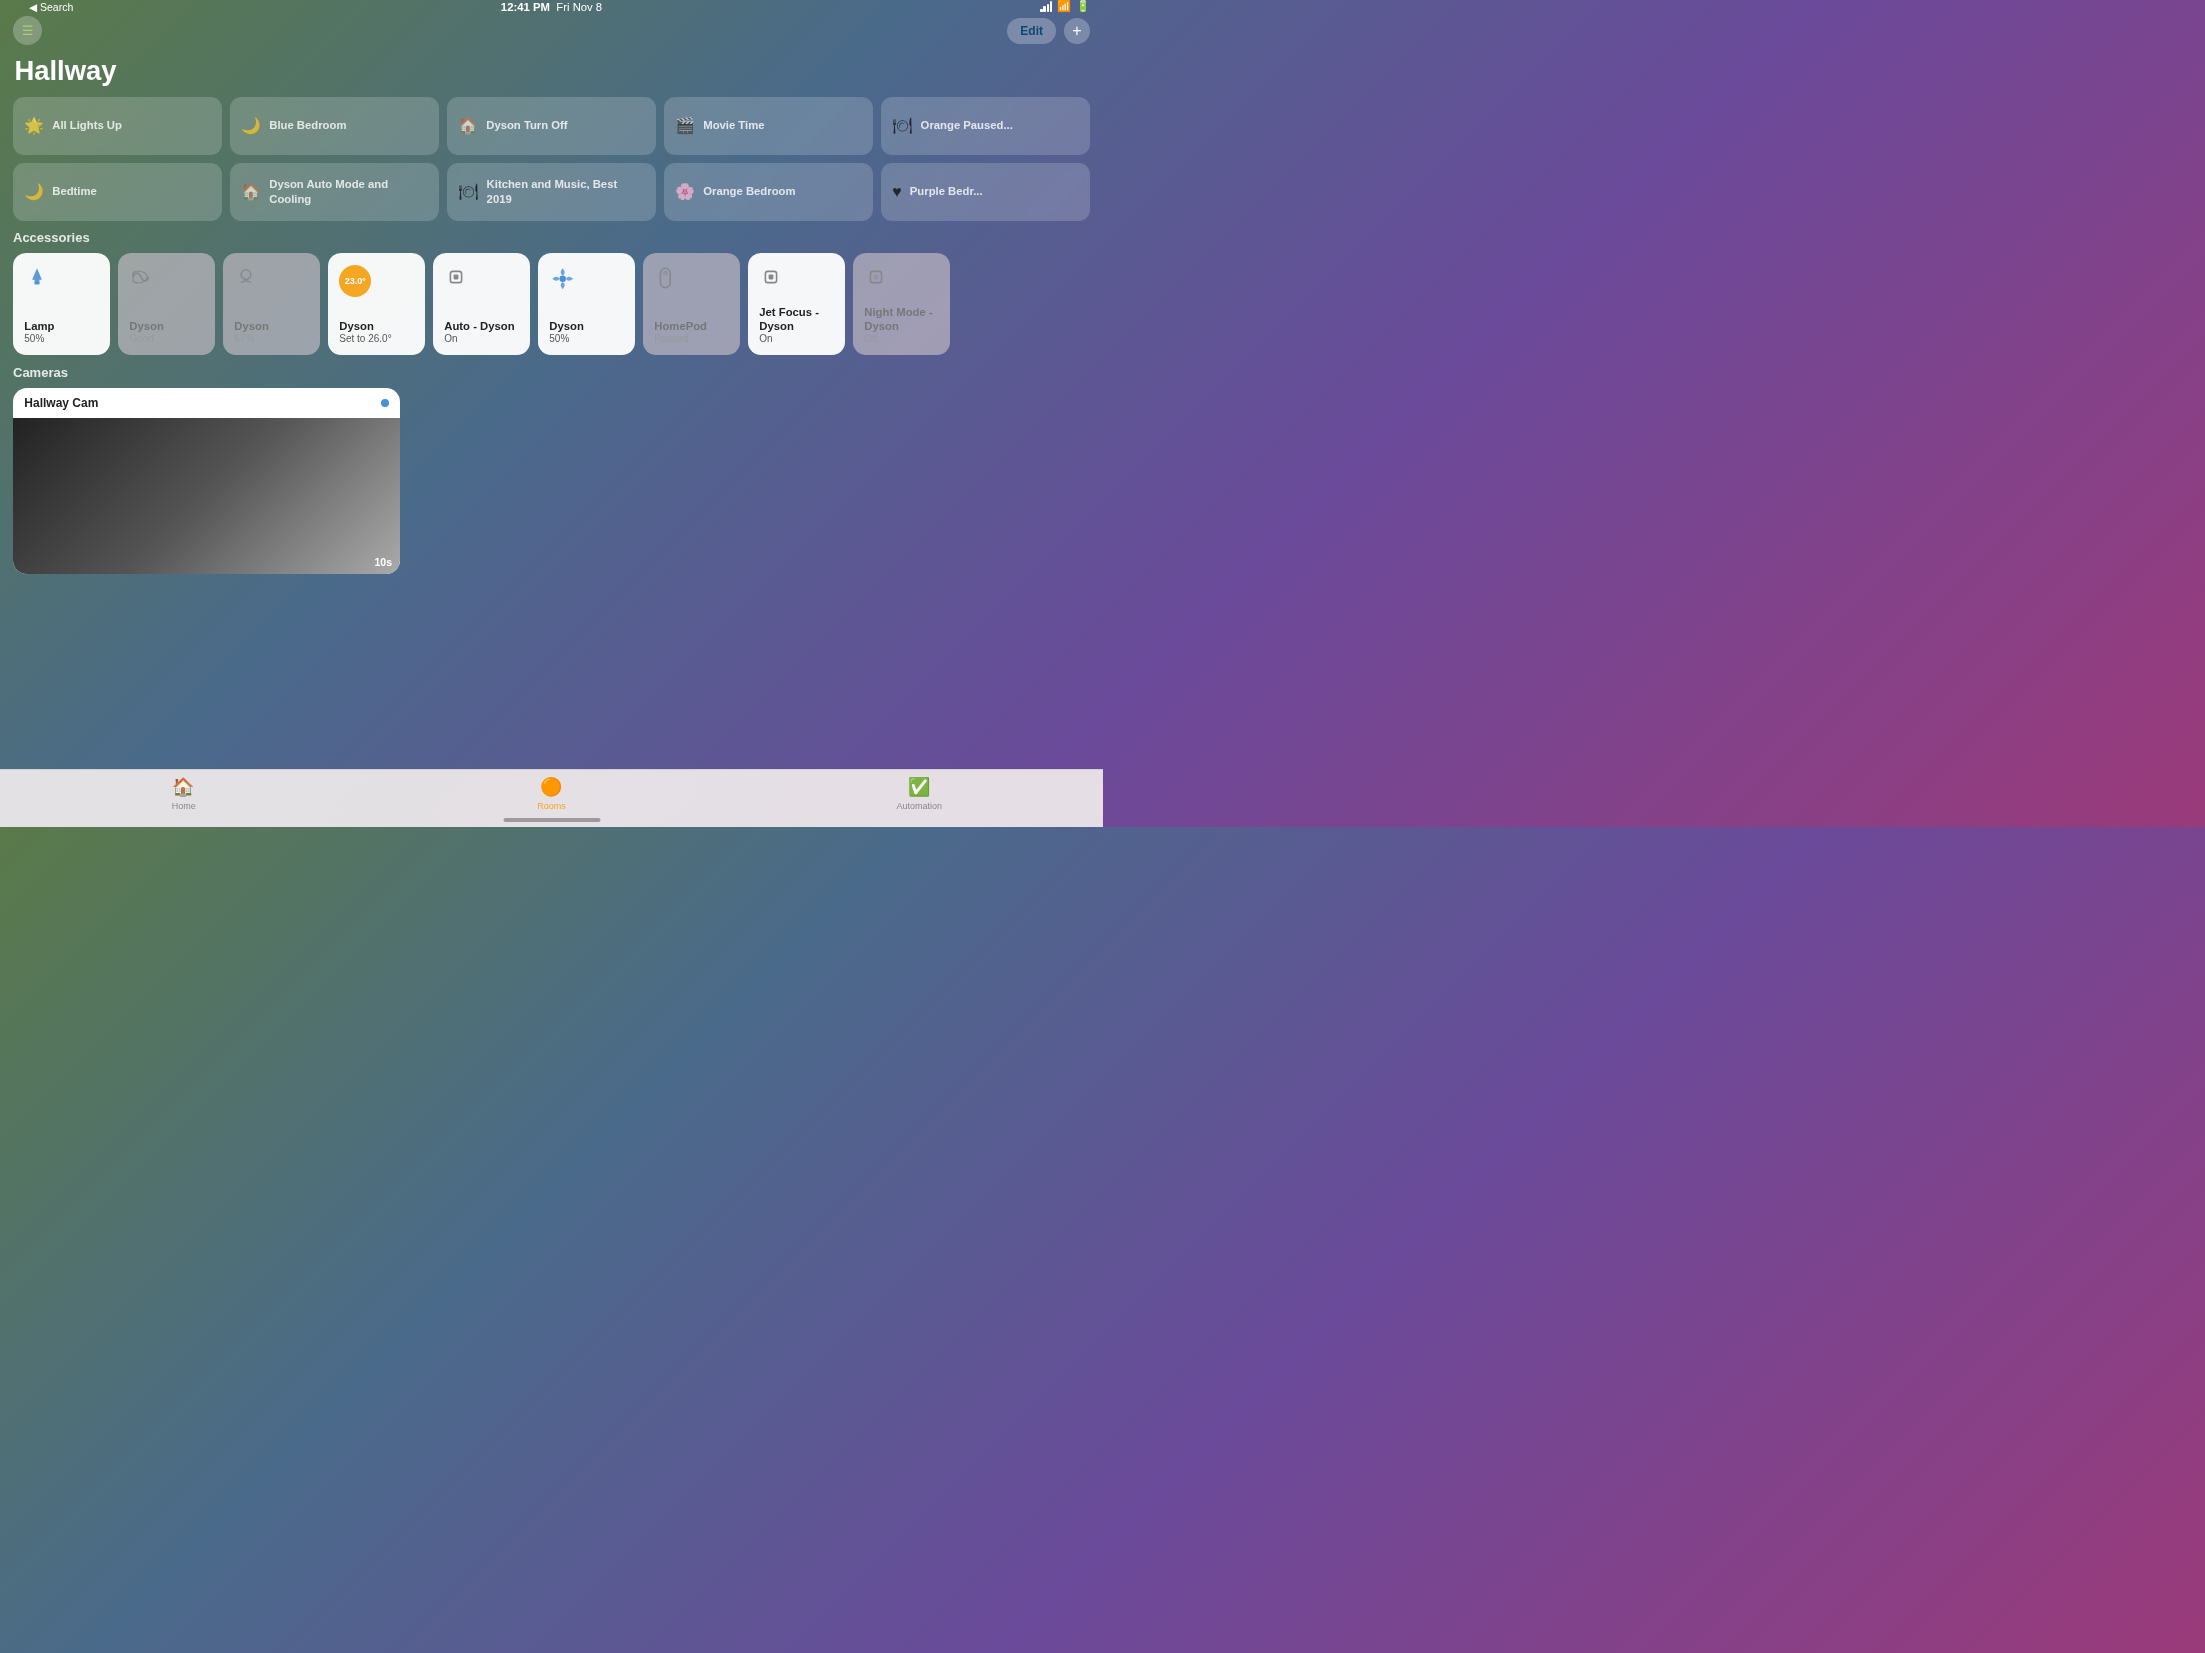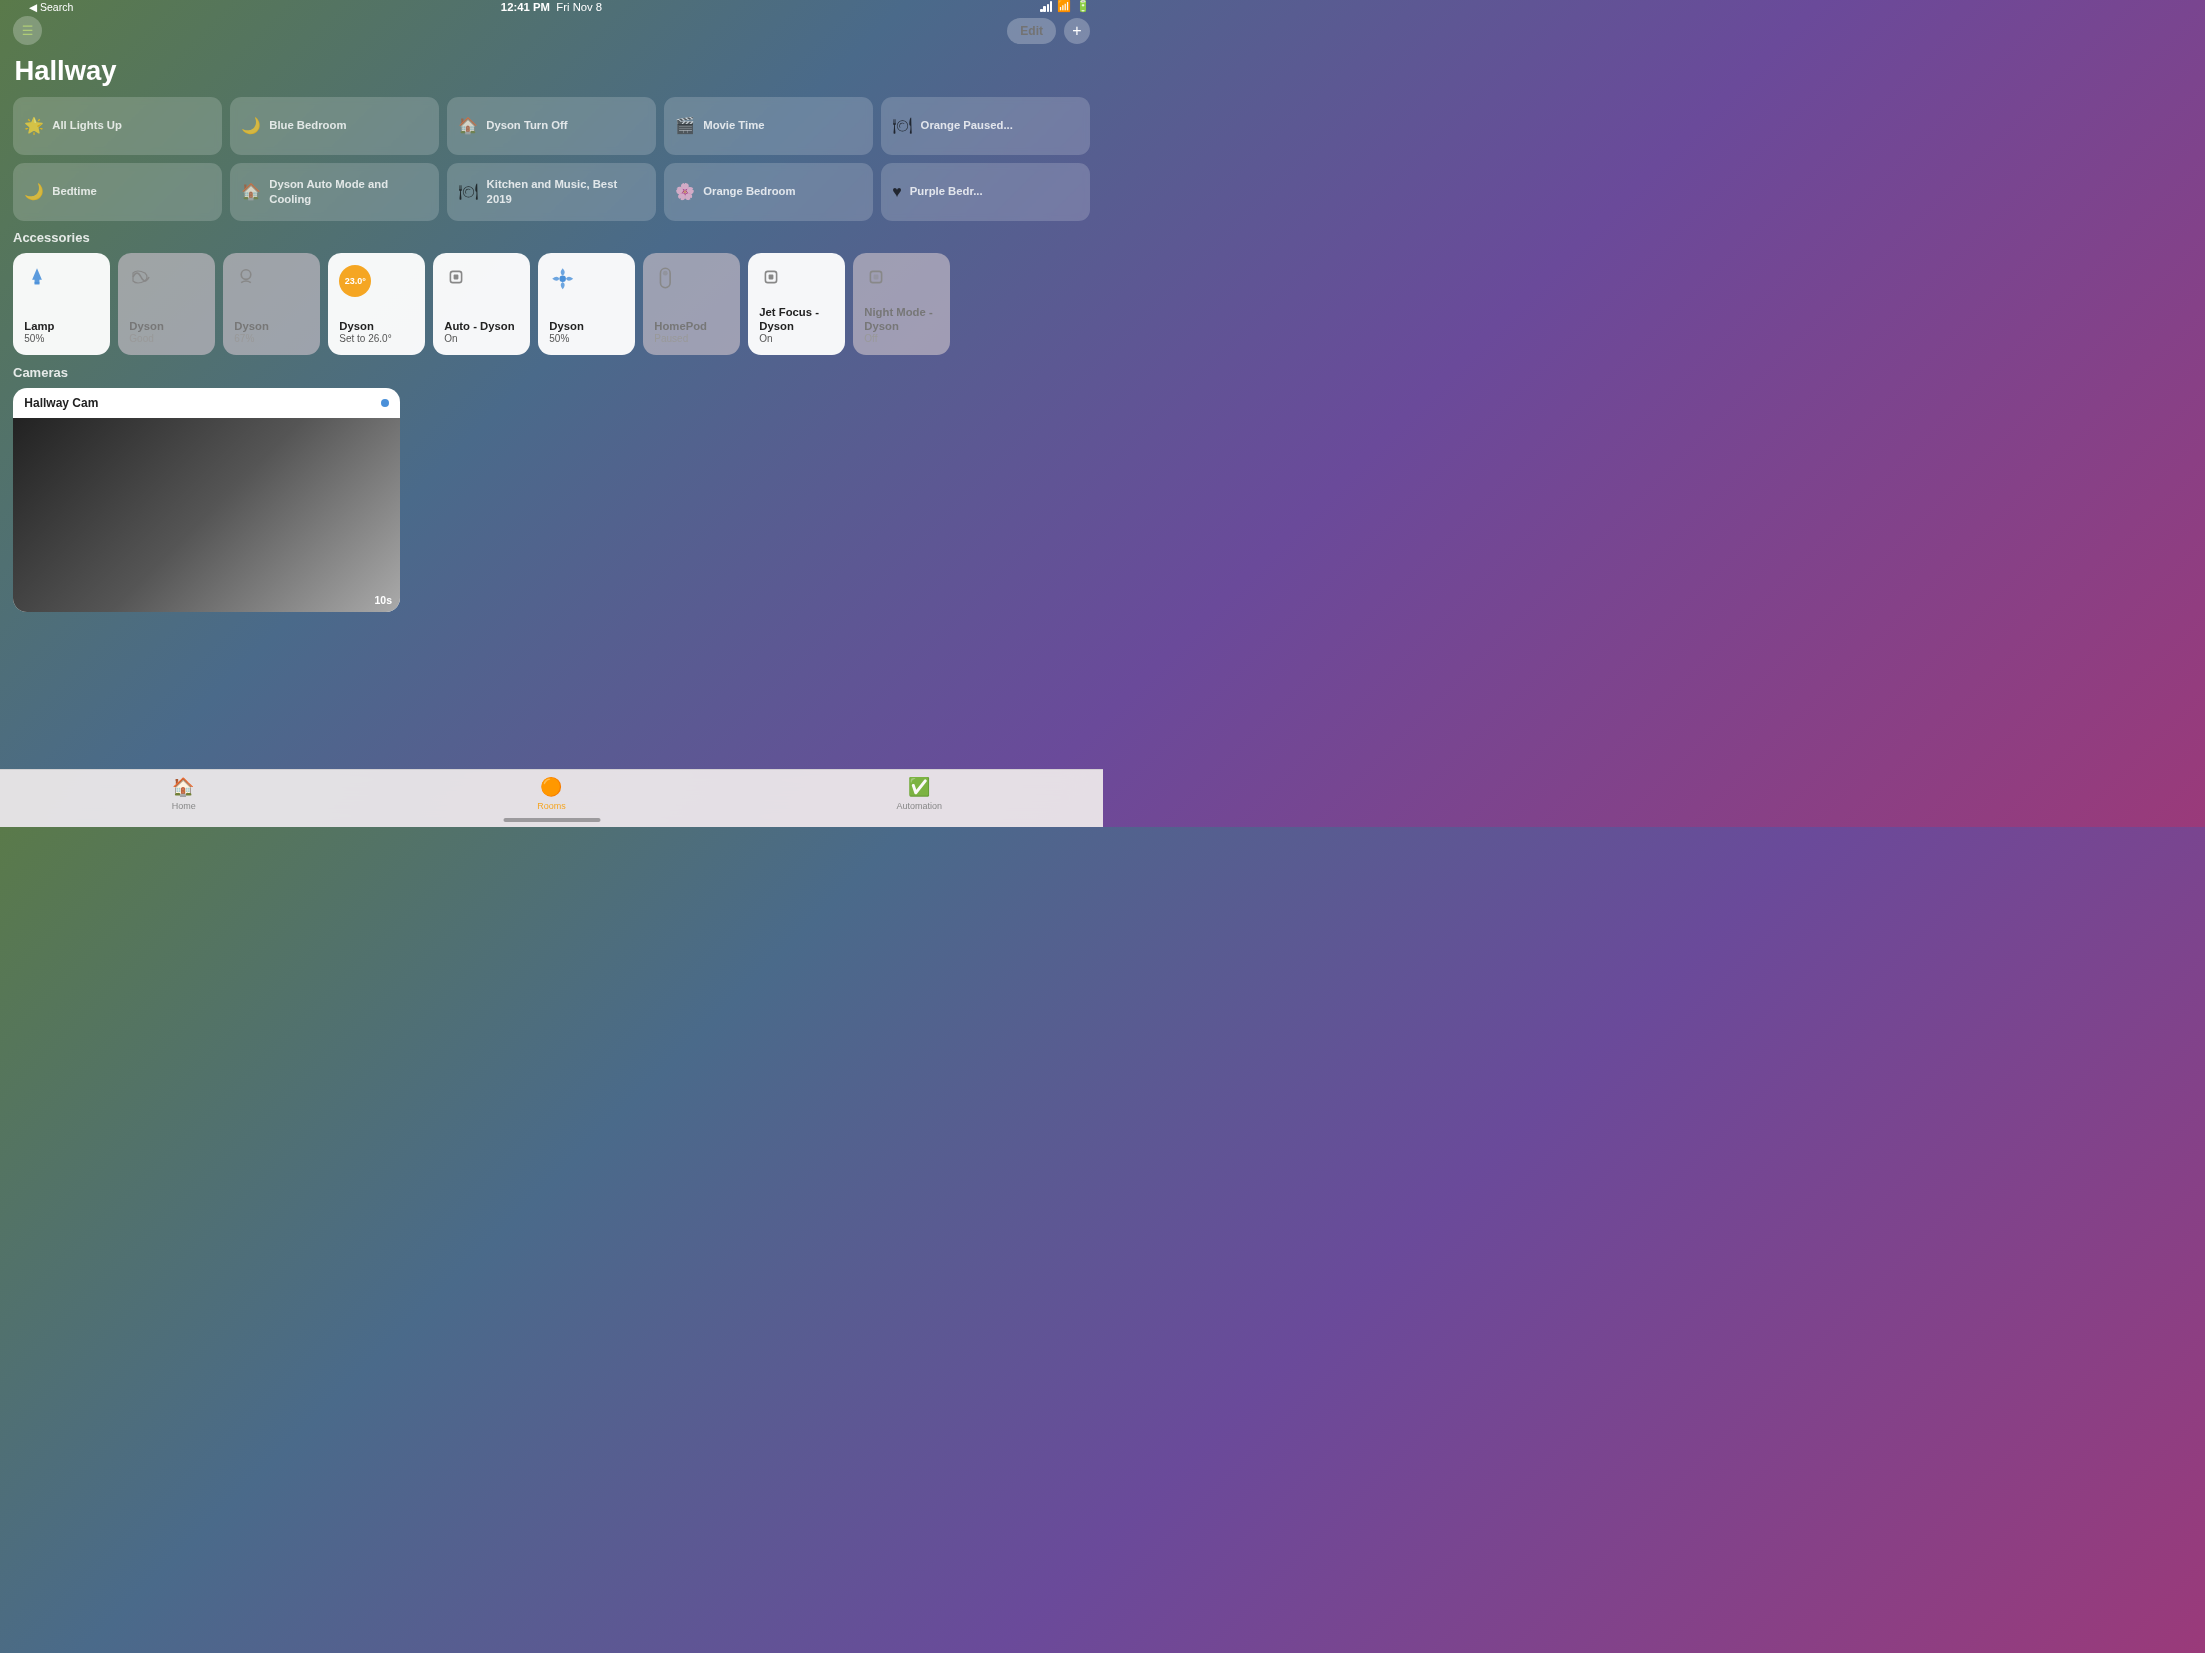--- a/index.html
+++ b/index.html
@@ -43,21 +43,21 @@
       background: rgba(255,255,255,0.25);
       display: flex; align-items: center; justify-content: center;
       cursor: pointer;
       border: none;
     }
     .nav-right { display: flex; gap: 8px; }
     .nav-btn {
       padding: 0 13px;
       border-radius: 13px;
       background: rgba(255,255,255,0.25);
-      color: #737373;
+      color: #0c4a6e;
       font-size: 12px;
       font-weight: 600;
       border: none;
       cursor: pointer;
     }
     .nav-plus {
       width: 26px; height: 26px;
       border-radius: 50%;
       background: rgba(255,255,255,0.25);
       color: white;
@@ -181,21 +181,21 @@
       font-weight: 600;
       color: #222;
     }
     .camera-dot {
       width: 8px; height: 8px;
       border-radius: 50%;
       background: #4a90d9;
     }
     .camera-preview {
       width: 100%;
-      height: 194px;
+      height: 156px;
       background: linear-gradient(135deg, #222 0%, #555 50%, #888 80%, #aaa 100%);
       position: relative;
       text-align: right;
     }
     .camera-timestamp {
       position: absolute;
       bottom: 6.5px;
       right: 8px;
       color: white;
       font-size: 10.5px;

